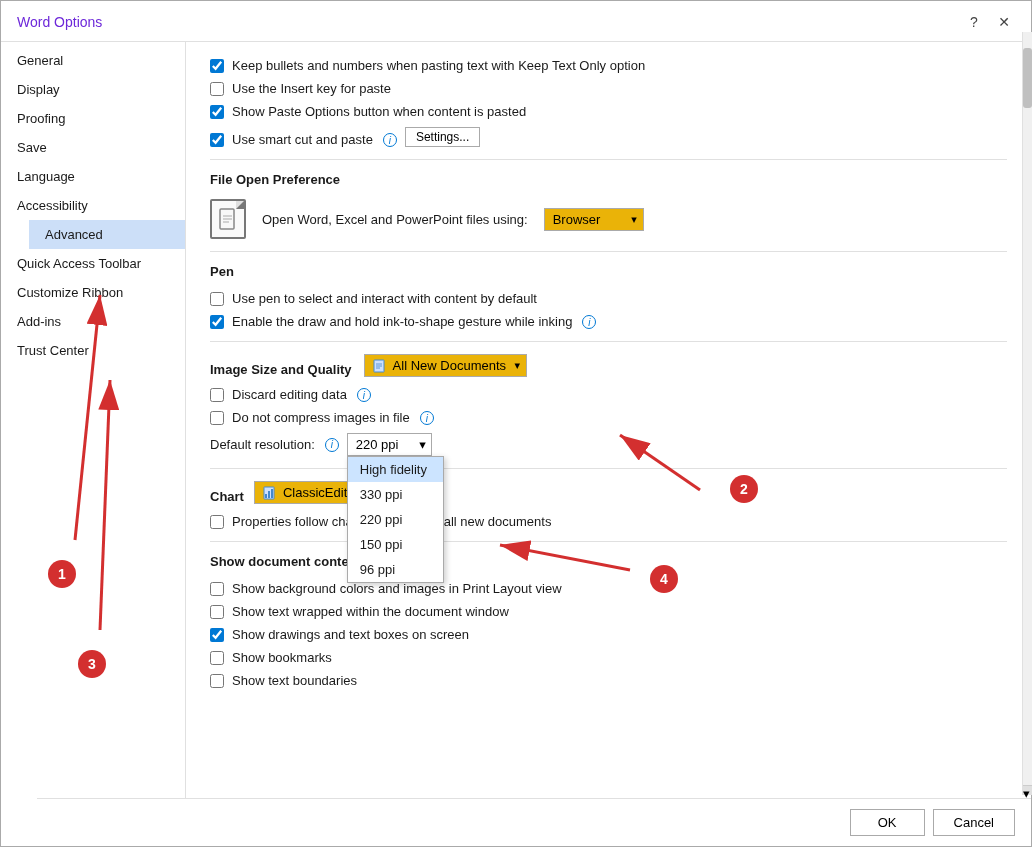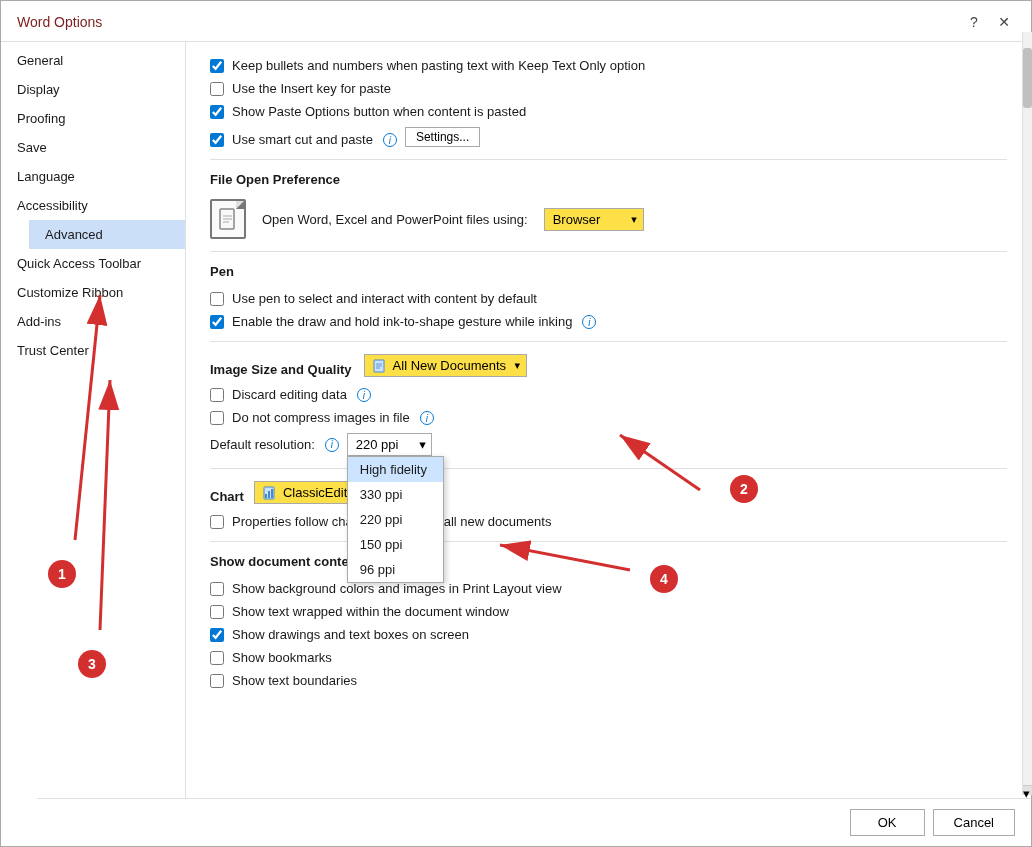--- a/index.html
+++ b/index.html
@@ -20,21 +20,21 @@
       align-items: center;
       justify-content: space-between;
       padding: 10px 16px 8px 16px;
       background: #ffffff;
       border-bottom: 1px solid #e0e0e0;
     }
     
     .title-bar-left {
       font-size: 14px;
       font-weight: 400;
-      color: #7f1d1d;
+      color: #6d28d9;
     }
     
     .title-bar-right {
       display: flex;
       gap: 8px;
       align-items: center;
     }
     
     .title-btn {
       width: 22px;
@@ -157,21 +157,21 @@
       top: 0; right: 0;
       width: 0; height: 0;
       border-left: 8px solid #e0e0e0;
       border-bottom: 8px solid #777;
     }
     
     .label-text { color: #1a1a1a; }
     
     .dropdown-btn {
       border: 1px solid #aaa;
-      background: #fde047;
+      background: #eab308;
       padding: 3px 20px 3px 8px;
       cursor: pointer;
       font-size: 13px;
       position: relative;
       min-width: 100px;
       display: flex;
       align-items: center;
       gap: 4px;
     }
     .dropdown-btn::after {

